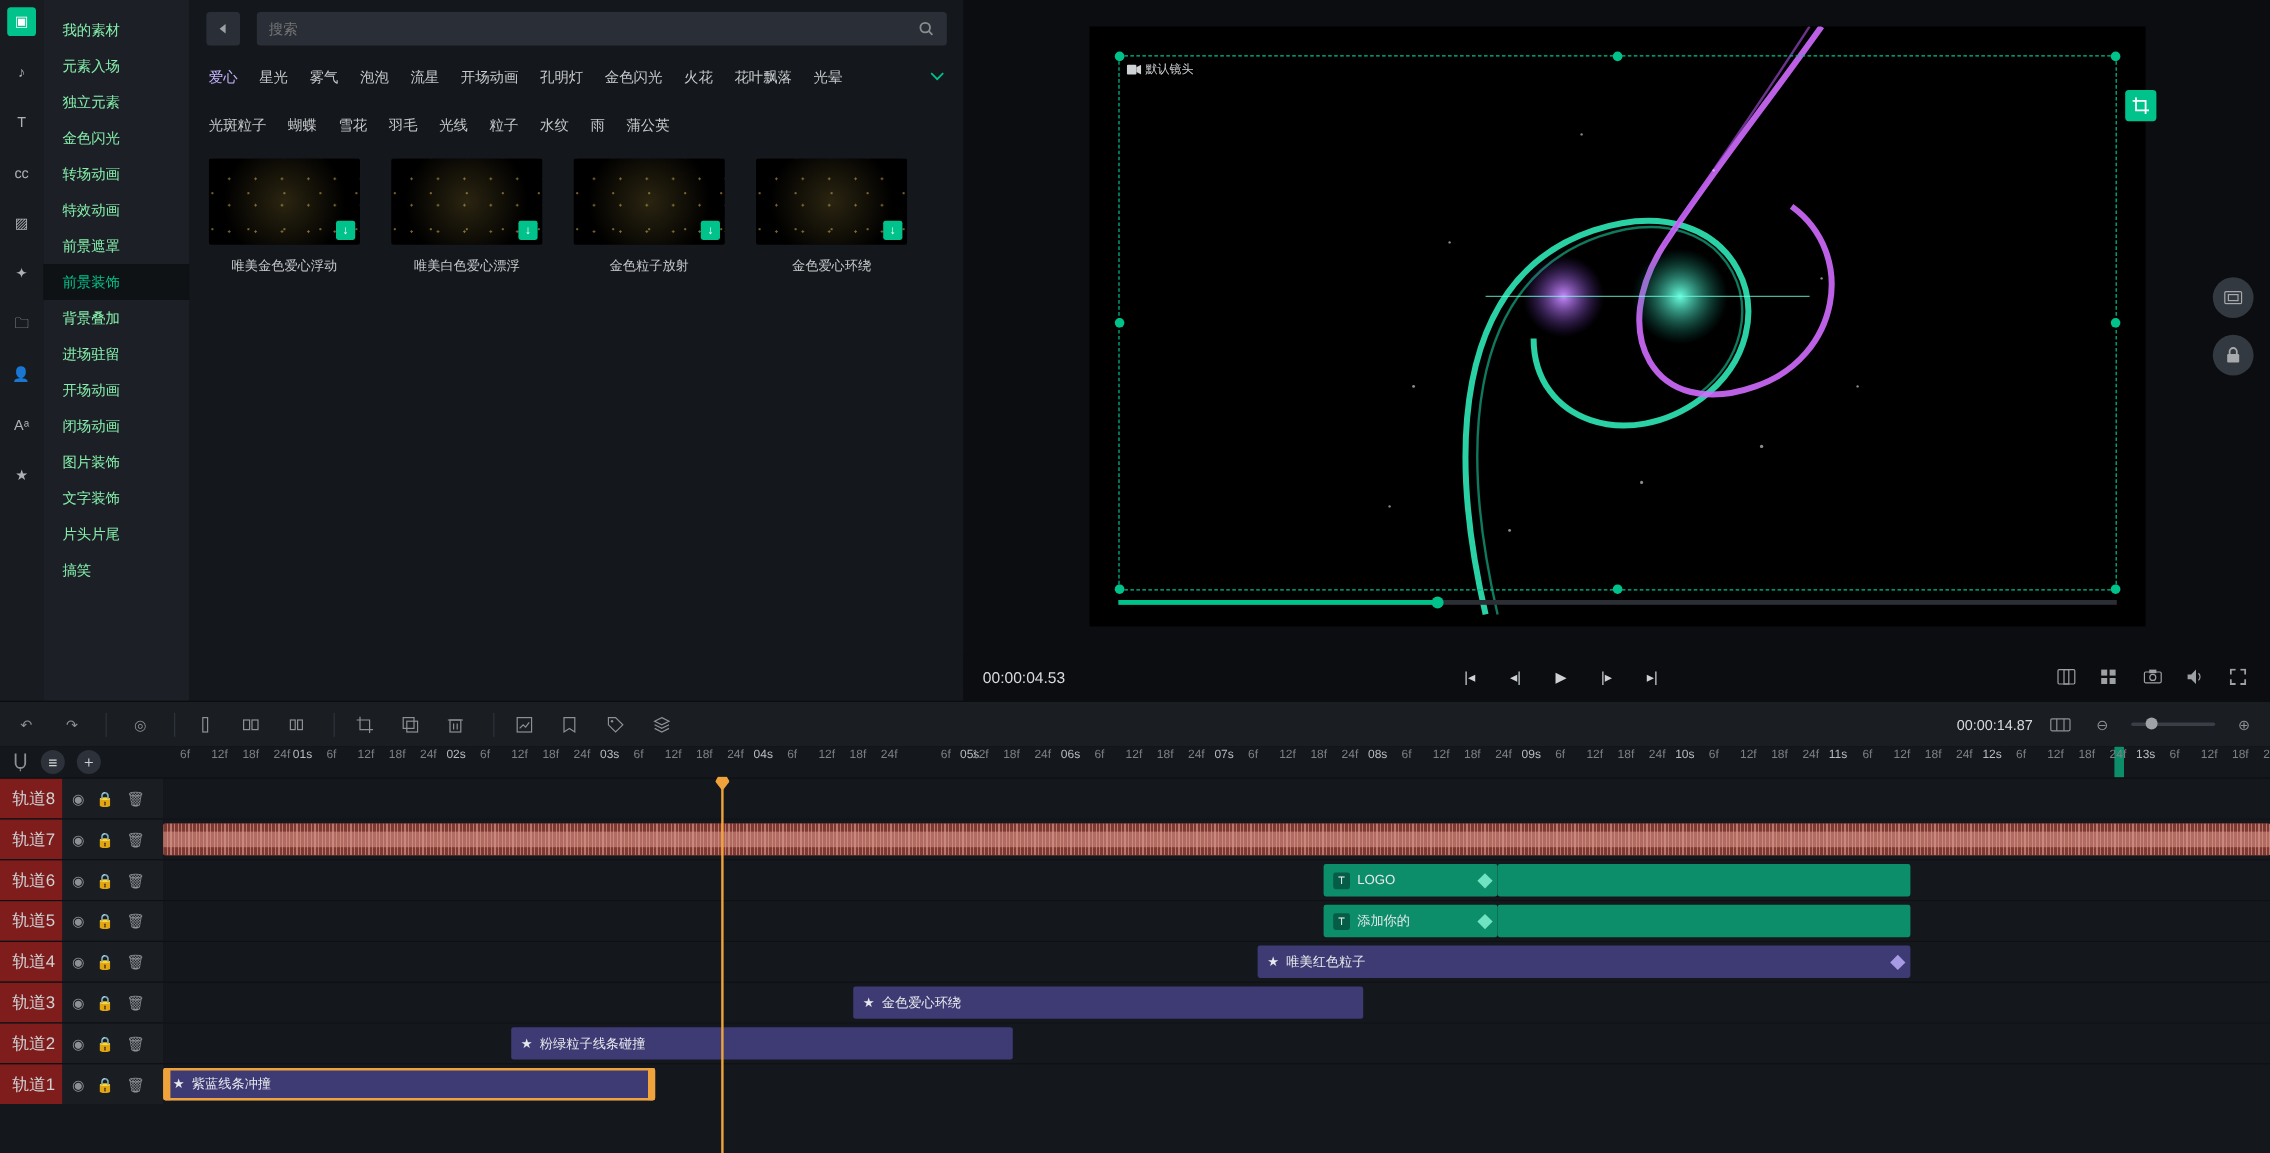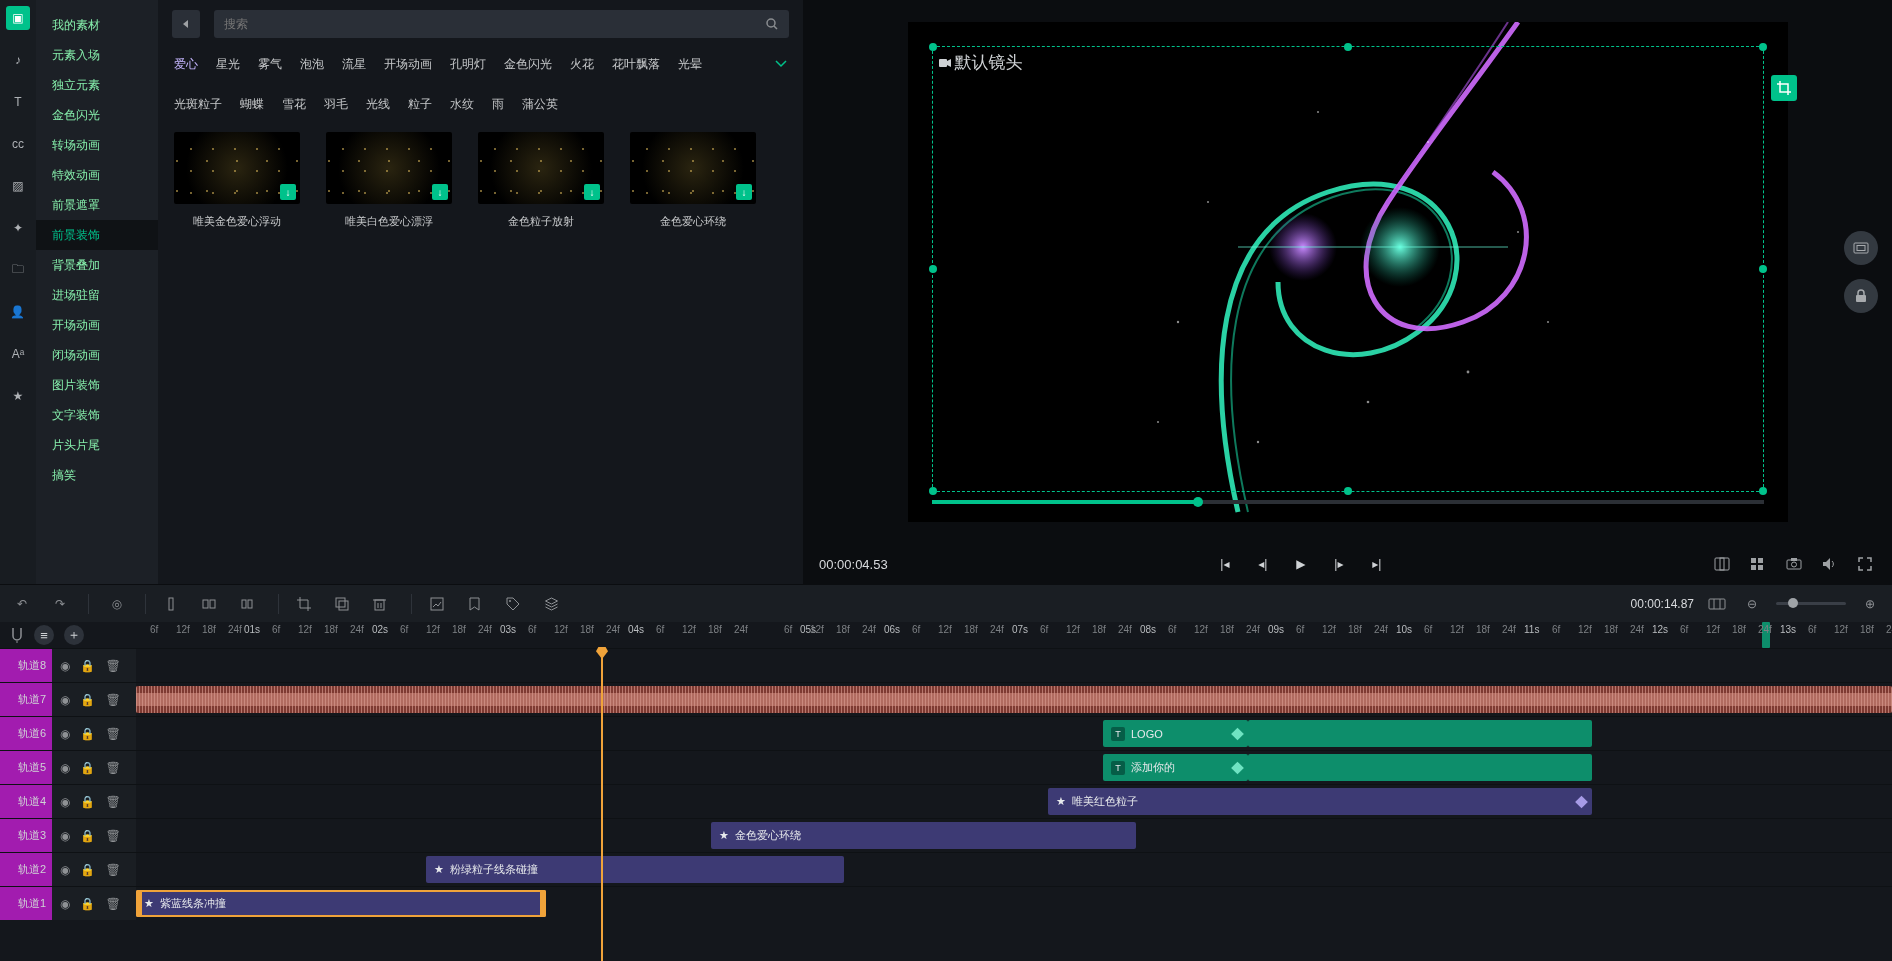--- a/index.html
+++ b/index.html
@@ -42,21 +42,21 @@
 
 
 .preview { flex: 1; background: #0b0d10; display: flex; flex-direction: column; }
 .canvas-wrap { flex: 1; position: relative; display: flex; align-items: center; justify-content: center; }
 .canvas { position: relative; width: 880px; height: 500px; background: #000; }
 .sel-box { position: absolute; inset: 24px 24px 30px 24px; border: 1px dashed #00c28b; }
 .sel-box .hdl { position: absolute; width: 8px; height: 8px; background: #00c28b; border-radius: 50%; }
 .h-tl{top:-4px;left:-4px}.h-tm{top:-4px;left:calc(50% - 4px)}.h-tr{top:-4px;right:-4px}
 .h-ml{top:calc(50% - 4px);left:-4px}.h-mr{top:calc(50% - 4px);right:-4px}
 .h-bl{bottom:-4px;left:-4px}.h-bm{bottom:-4px;left:calc(50% - 4px)}.h-br{bottom:-4px;right:-4px}
-.camlabel { position: absolute; top: 4px; left: 6px; color: #cfd2d5; font-size: 17px; display: flex; align-items: center; gap: 4px; }
+.camlabel { position: absolute; top: 4px; left: 6px; color: #cfd2d5; font-size: 10px; display: flex; align-items: center; gap: 4px; }
 .crop-btn { position: absolute; top: 28px; right: -34px; width: 26px; height: 26px; background: #00c28b; border-radius: 3px; display: flex; align-items: center; justify-content: center; color: #fff; }
 
 .swirl { position: absolute; inset: 0; }
 .swirl svg { width: 100%; height: 100%; }
 
 .side-tools { position: absolute; right: 14px; top: 50%; transform: translateY(-50%); display: flex; flex-direction: column; gap: 14px; }
 .side-tools .pill { width: 34px; height: 34px; border-radius: 17px; background: #333940; display: flex; align-items: center; justify-content: center; color: #a7aaad; cursor: pointer; }
 
 .play-scrub { position: absolute; left: 24px; right: 24px; bottom: 18px; height: 4px; background: #2b2f35; }
 .play-scrub .fill { height: 100%; width: 32%; background: #00c28b; position: relative; }
@@ -82,21 +82,21 @@
 .tl-left-head { width: 136px; display: flex; align-items: center; gap: 10px; padding-left: 10px; }
 .tl-left-head .circ { width: 20px; height: 20px; border-radius: 50%; background: #2d323a; display: flex; align-items: center; justify-content: center; color: #cfd2d5; font-size: 13px; cursor: pointer; }
 .ruler { flex: 1; position: relative; height: 26px; overflow: hidden; color: #7d8084; font-size: 10px; }
 .ruler .sec { color: #b9bcbf; font-size: 10px; position: absolute; top: 2px; }
 .ruler .sub { position: absolute; top: 2px; }
 .playhead { position: absolute; top: 0; bottom: 0; width: 0; border-left: 2px solid #f0a33a; pointer-events: none; z-index: 5; }
 .playhead::before { content: ""; position: absolute; top: -1px; left: -7px; width: 12px; height: 12px; background: #f0a33a; clip-path: polygon(50% 100%, 0 35%, 20% 0, 80% 0, 100% 35%); }
 
 .tracks { flex: 1; display: flex; flex-direction: column; position: relative; }
 .track { display: flex; height: 34px; border-top: 1px solid #0e1114; }
-.track .lab { width: 52px; display: flex; align-items: center; justify-content: flex-end; padding-right: 6px; color: #cfd2d5; font-size: 11px; background: #a21caf; }
+.track .lab { width: 52px; display: flex; align-items: center; justify-content: flex-end; padding-right: 6px; color: #cfd2d5; font-size: 14px; background: #7f1d1d; }
 .track .ctrl { width: 84px; display: flex; align-items: center; gap: 10px; padding-left: 8px; background: #1a1e23; color: #8e9194; }
 .track .ctrl span { cursor: pointer; font-size: 12px; }
 .track .lane { flex: 1; position: relative; background: #14171c; }
 
 .clip { position: absolute; top: 3px; bottom: 3px; border-radius: 2px; display: flex; align-items: center; padding: 0 8px; color: #e7e9ec; font-size: 11px; gap: 6px; overflow: hidden; }
 .clip .star { font-size: 11px; }
 .clip.purple { background: #3d3a74; }
 .clip.teal { background: #0d8e6b; }
 .clip.teal .sq { width: 14px; height: 14px; background: #065d47; border-radius: 2px; display: flex; align-items: center; justify-content: center; font-size: 9px; }
 .clip .diam { position: absolute; right: 6px; top: 50%; transform: translateY(-50%) rotate(45deg); width: 9px; height: 9px; background: #6fe3c2; }

